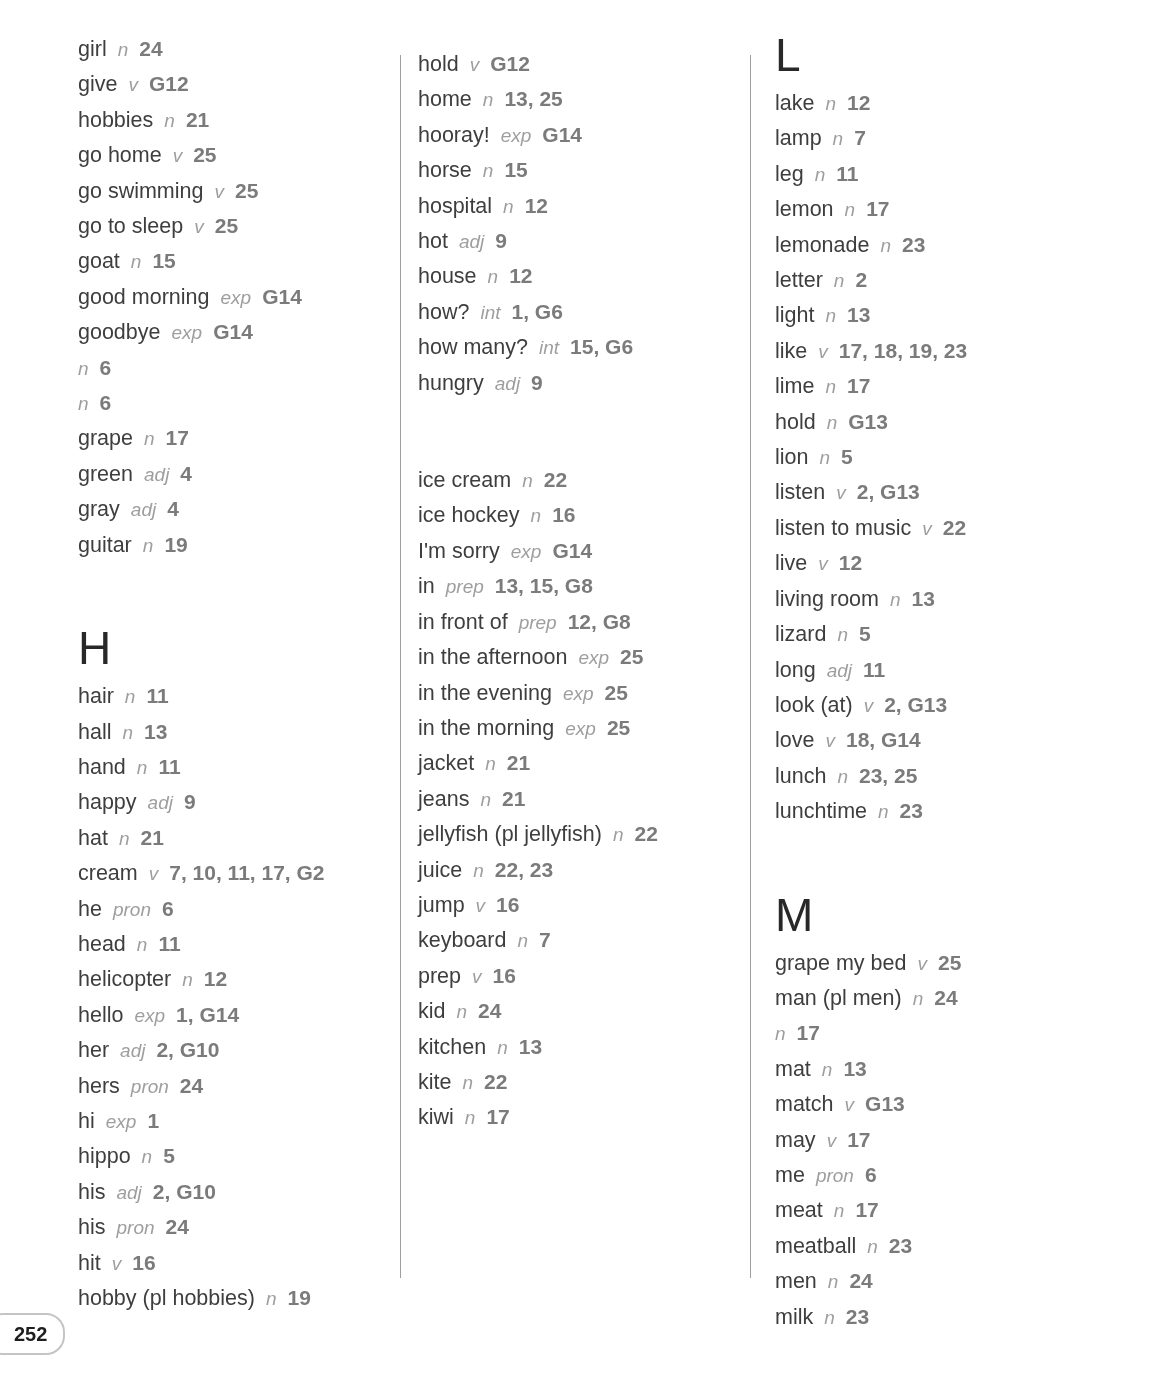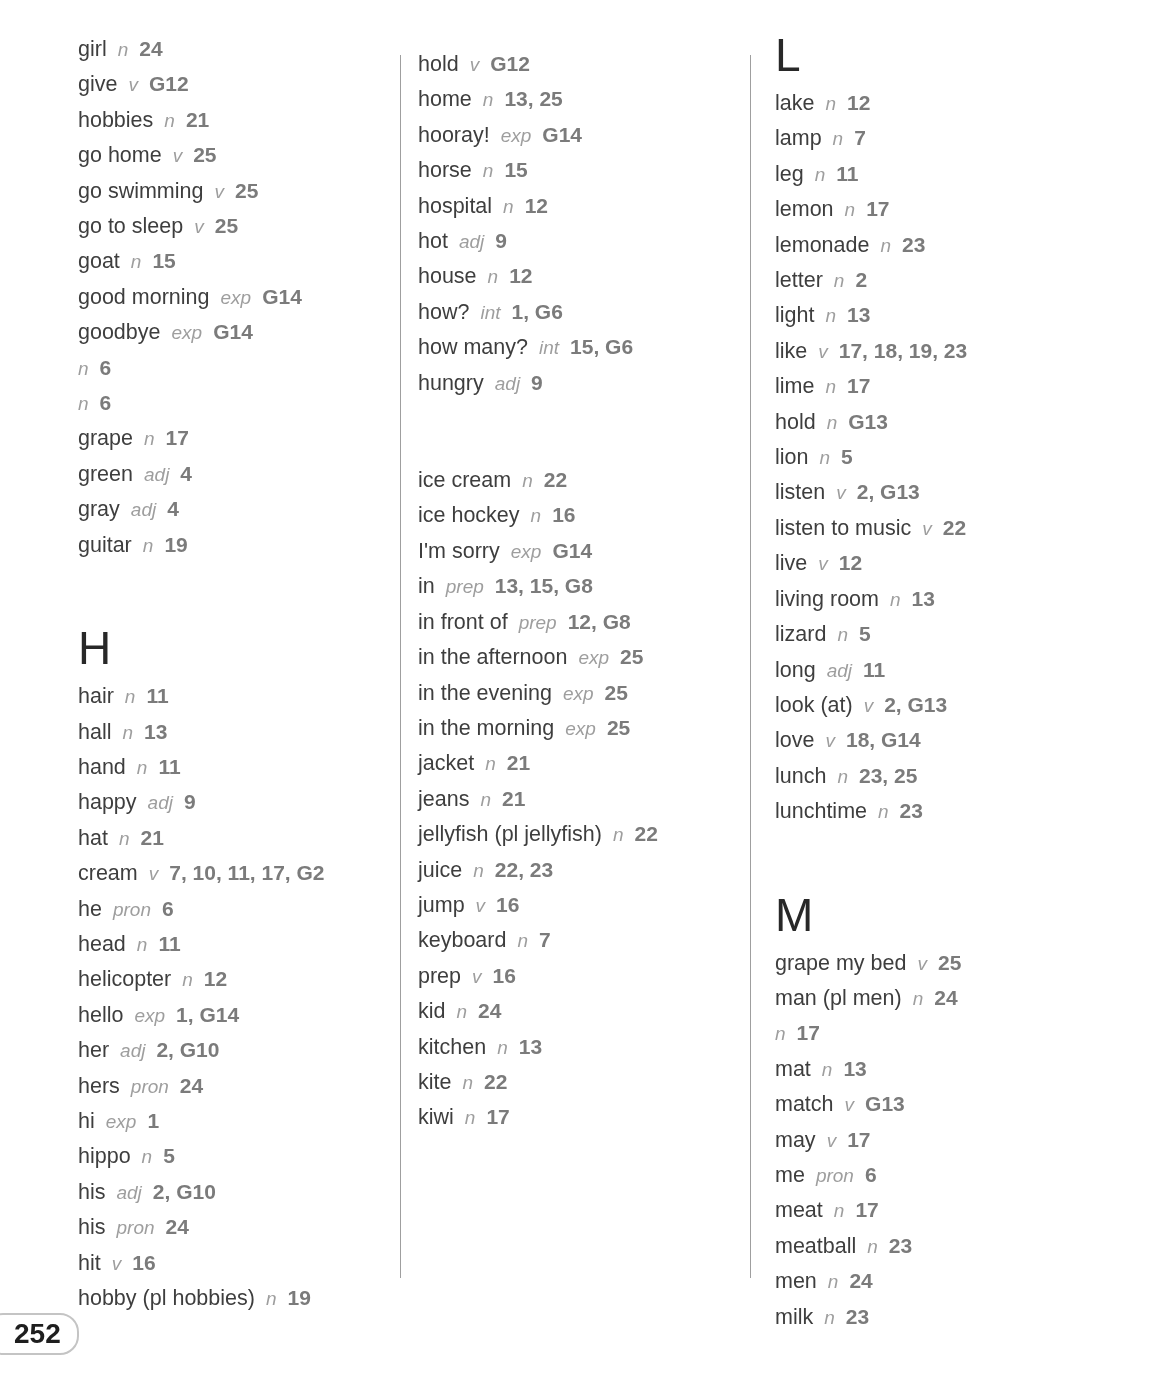--- a/index.html
+++ b/index.html
@@ -69,21 +69,21 @@
     top: 1313px;
     height: 38px;
     border: 2px solid #c4c4c4;
     border-radius: 19px;
     background: #ffffff;
     display: flex;
     align-items: center;
     padding: 0 16px 0 28px;
   }
   .page-badge span {
-    font-size: 28px;
+    font-size: 20px;
     font-weight: 700;
     color: #1e1e1e;
   }
 </style>
 </head>
 <body>
 
 <div class="page">
   <div class="divider divider-1"></div>
   <div class="divider divider-2"></div>

